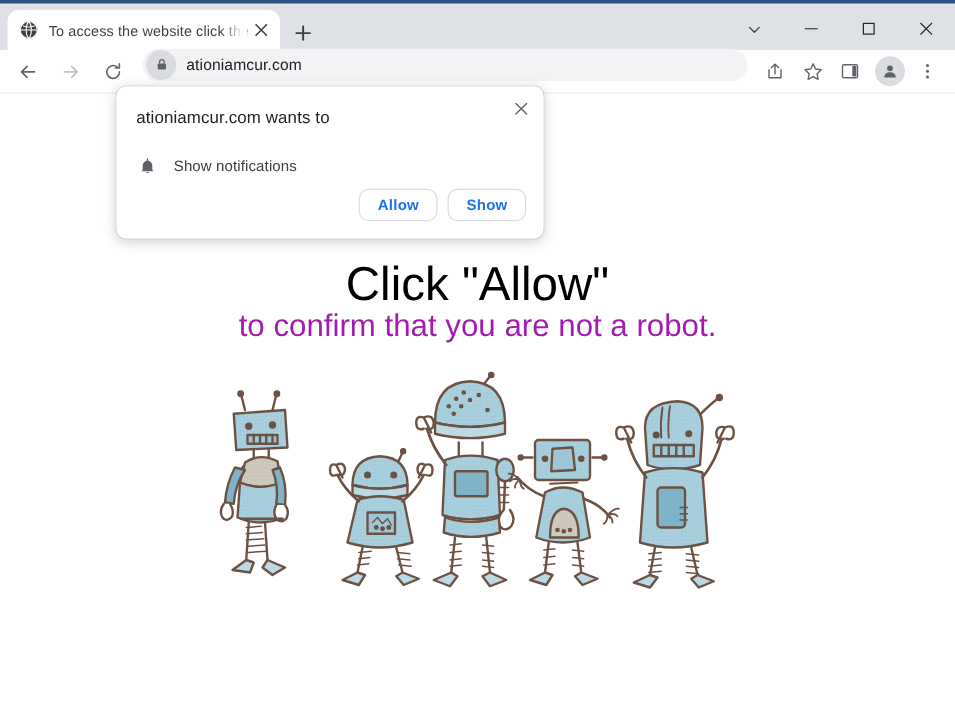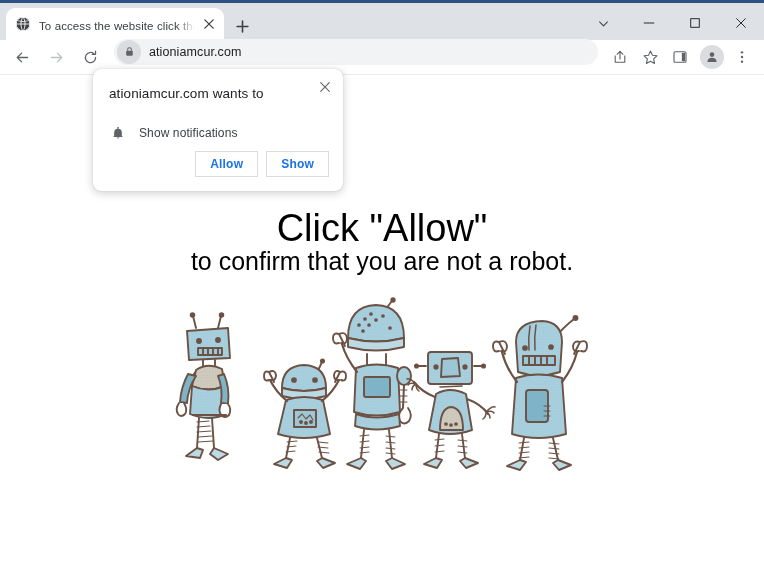--- a/index.html
+++ b/index.html
@@ -225,40 +225,40 @@
     font-weight: normal;
     margin: 0;
   }
   .subhead {
     position: absolute;
     top: 171px;
     left: 0;
     width: 764px;
     text-align: center;
     font-size: 25px;
-    color: #000000;
+    color: #a21caf;
     line-height: 1.2;
     font-weight: normal;
     margin: 0;
   }
   .robots-wrap {
     position: absolute;
     top: 215px;
     left: 170px;
     width: 430px;
     height: 185px;
   }
   .robots-wrap svg { display: block; width: 430px; height: 185px; }
 
   
   .perm-popup {
     position: absolute;
     top: 69px;
     left: 93px;
-    width: 250px;
+    width: 342px;
     height: 122px;
     background: #ffffff;
     border-radius: 8px;
     box-shadow: 0 2px 10px rgba(0,0,0,0.20), 0 0 1px rgba(0,0,0,0.25);
     z-index: 50;
     box-sizing: border-box;
   }
   .perm-close {
     position: absolute;
     top: 7px;
@@ -304,21 +304,21 @@
     position: absolute;
     bottom: 14px;
     right: 14px;
     display: flex;
     gap: 8px;
   }
   .perm-btn {
     min-width: 58px;
     height: 26px;
     border: 1px solid #dadce0;
-    border-radius: 0;
+    border-radius: 8px;
     background: #ffffff;
     color: #1a73e8;
     font-size: 12px;
     font-family: "Liberation Sans", sans-serif;
     font-weight: bold;
     display: flex;
     align-items: center;
     justify-content: center;
     padding: 0 14px;
     box-sizing: border-box;

